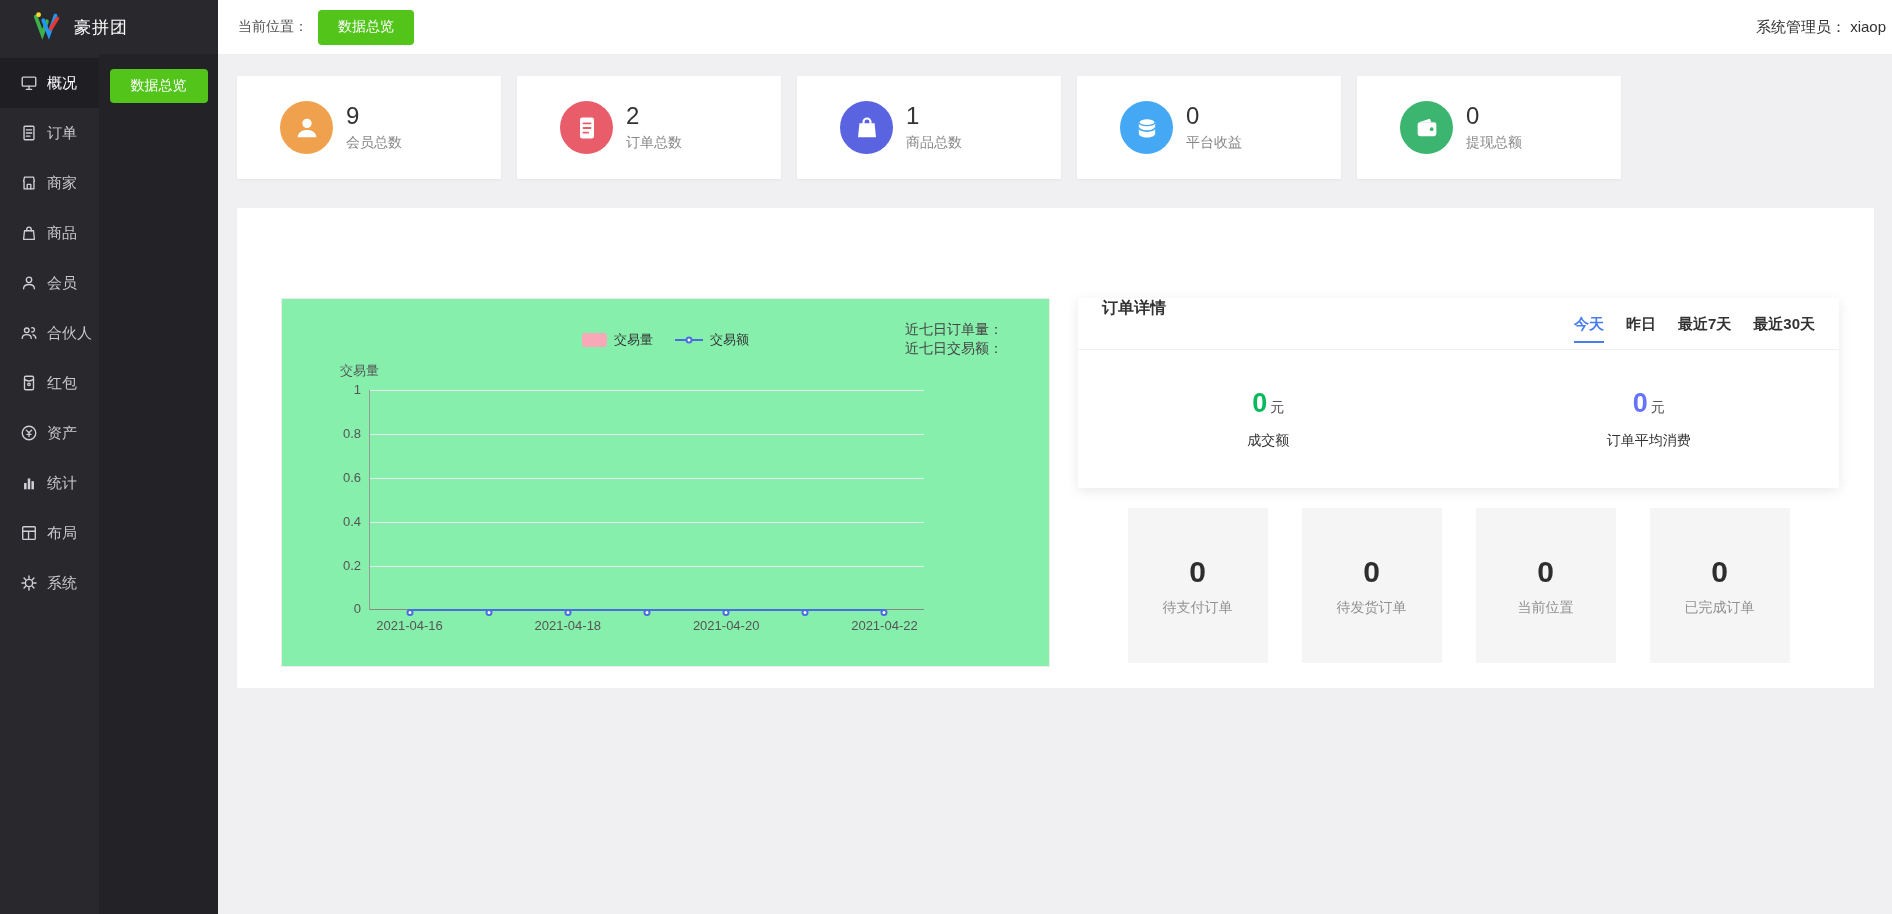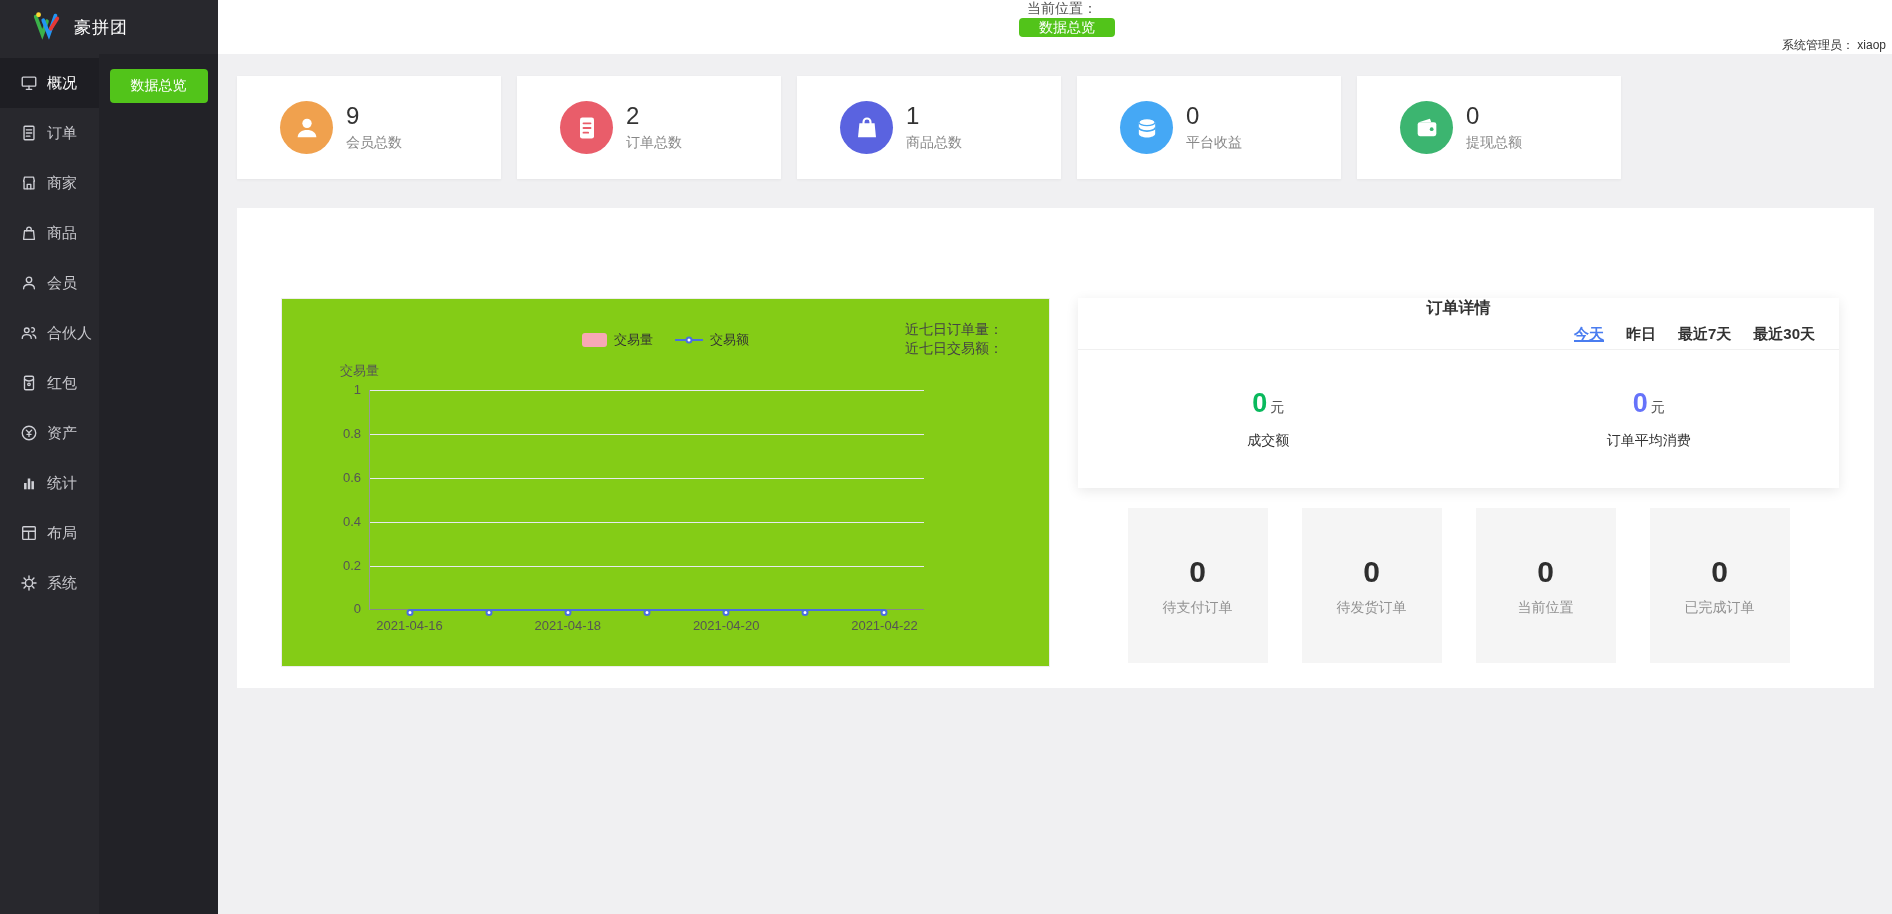--- a/index.html
+++ b/index.html
@@ -18,44 +18,44 @@
   .nav-item.active { background:#1e1e23; color:#ffffff;text-align:right; }
   .nav-icon { width:18px; height:18px; flex-shrink:0; }
   .nav-icon svg { width:18px; height:18px; display:block; }
   .submenu-col { width:119px; background:#222227; padding-top:15px; }
   .submenu-btn { display:block; width:98px; height:34px; margin:0 auto; background:#52c41a;
                  color:#fff; border:none; border-radius:4px; font-size:14px; cursor:pointer; font-family:inherit; }
 
   
   .main { flex:1; display:flex; flex-direction:column; min-width:0; }
   .topbar { height:54px; background:#fff; display:flex; align-items:center;
-            padding:0 6px 0 20px; flex-shrink:0;flex-direction:column; }
+            padding:0 6px 0 20px; flex-shrink:0; }
   .loc-label { font-size:14px; color:#555; }
   .loc-btn { margin-left:10px; height:35px; padding:0 20px; background:#52c41a; color:#fff;
              border:none; border-radius:4px; font-size:14px; cursor:pointer; font-family:inherit; }
-  .admin-info { margin-left:auto; font-size:12px; color:#333; white-space:nowrap; }
+  .admin-info { margin-left:auto; font-size:15px; color:#333; white-space:nowrap; }
   .content { flex:1; padding:22px 18px 0 19px; overflow:hidden; }
 
   
   .stats-row { display:flex; gap:16px; }
   .stat-card { width:264px; height:103px; background:#fff; display:flex; align-items:center;
                padding-left:43px; box-shadow:0 1px 3px rgba(0,0,0,0.05); }
   .stat-icon { width:53px; height:53px; border-radius:50%; display:flex; align-items:center;
                justify-content:center; flex-shrink:0; }
   .stat-icon svg { width:28px; height:28px; display:block; }
   .stat-text { margin-left:13px; }
   .stat-value { font-size:24px; color:#333; line-height:1.1; }
   .stat-label { font-size:14px; color:#888; margin-top:5px; }
 
   
   .main-panel { margin-top:29px; height:480px; background:#fff; position:relative; }
 
   
   .chart-card { position:absolute; left:44px; top:90px; width:769px; height:369px;
-                background:#84cc16; border:1px solid #ededed; }
+                background:#86efac; border:1px solid #ededed; }
   .chart-legend { position:absolute; top:32px; left:0; right:0; display:flex; justify-content:center;
                   align-items:center; gap:22px; }
   .legend-item { display:flex; align-items:center; gap:7px; font-size:13px; color:#333; cursor:pointer; }
   .legend-bar-swatch { width:25px; height:14px; border-radius:3px; background:#f8a8b6; }
   .legend-line-swatch { width:28px; height:11px; position:relative; }
   .legend-line-swatch .ll { position:absolute; left:0; right:0; top:4.5px; height:2px; background:#4a6ee0; }
   .legend-line-swatch .lc { position:absolute; left:50%; top:50%; width:7px; height:7px;
                             transform:translate(-50%,-50%); border-radius:50%; background:#fff;
                             border:2px solid #4a6ee0; }
   .chart-annotations { position:absolute; top:21px; right:46px; font-size:14px; color:#444;
@@ -69,22 +69,22 @@
             font-size:13px; color:#555; }
   .x-tick { position:absolute; top:228px; transform:translateX(-50%); font-size:13px; color:#555;
             white-space:nowrap; }
   .line-seg { position:absolute; bottom:-1px; height:2px; }
   .marker { position:absolute; width:7px; height:7px; border-radius:50%; background:#fff;
             border:2px solid #4a6ee0; transform:translateX(-50%); }
 
   
   .order-card { position:absolute; left:841px; top:90px; width:761px; height:190px; background:#fff;
                 box-shadow:0 3px 12px rgba(0,0,0,0.09); }
-  .order-header { height:52px; display:flex; align-items:center; padding:0 24px;
-                  border-bottom:1px solid #f0f0f0;flex-direction:column; }
+  .order-header { height:52px; display:flex; align-items:flex-start; padding:0 24px;
+                  border-bottom:1px solid #f0f0f0; }
   .order-title { font-size:16px; font-weight:bold; color:#333; }
   .order-tabs { margin-left:auto; display:flex; gap:22px; height:52px; }
   .order-tab { font-size:15px; font-weight:bold; color:#333; cursor:pointer; position:relative;
                display:flex; align-items:center; }
   .order-tab.active { color:#4a7df0; }
   .order-tab.active::after { content:""; position:absolute; left:0; right:0; bottom:7px;
                              height:2px; background:#4a7df0; }
   .order-stats { display:flex; height:138px; align-items:center; }
   .order-stat { flex:1; text-align:center; }
   .order-stat-value { font-size:27px; font-weight:bold; }

